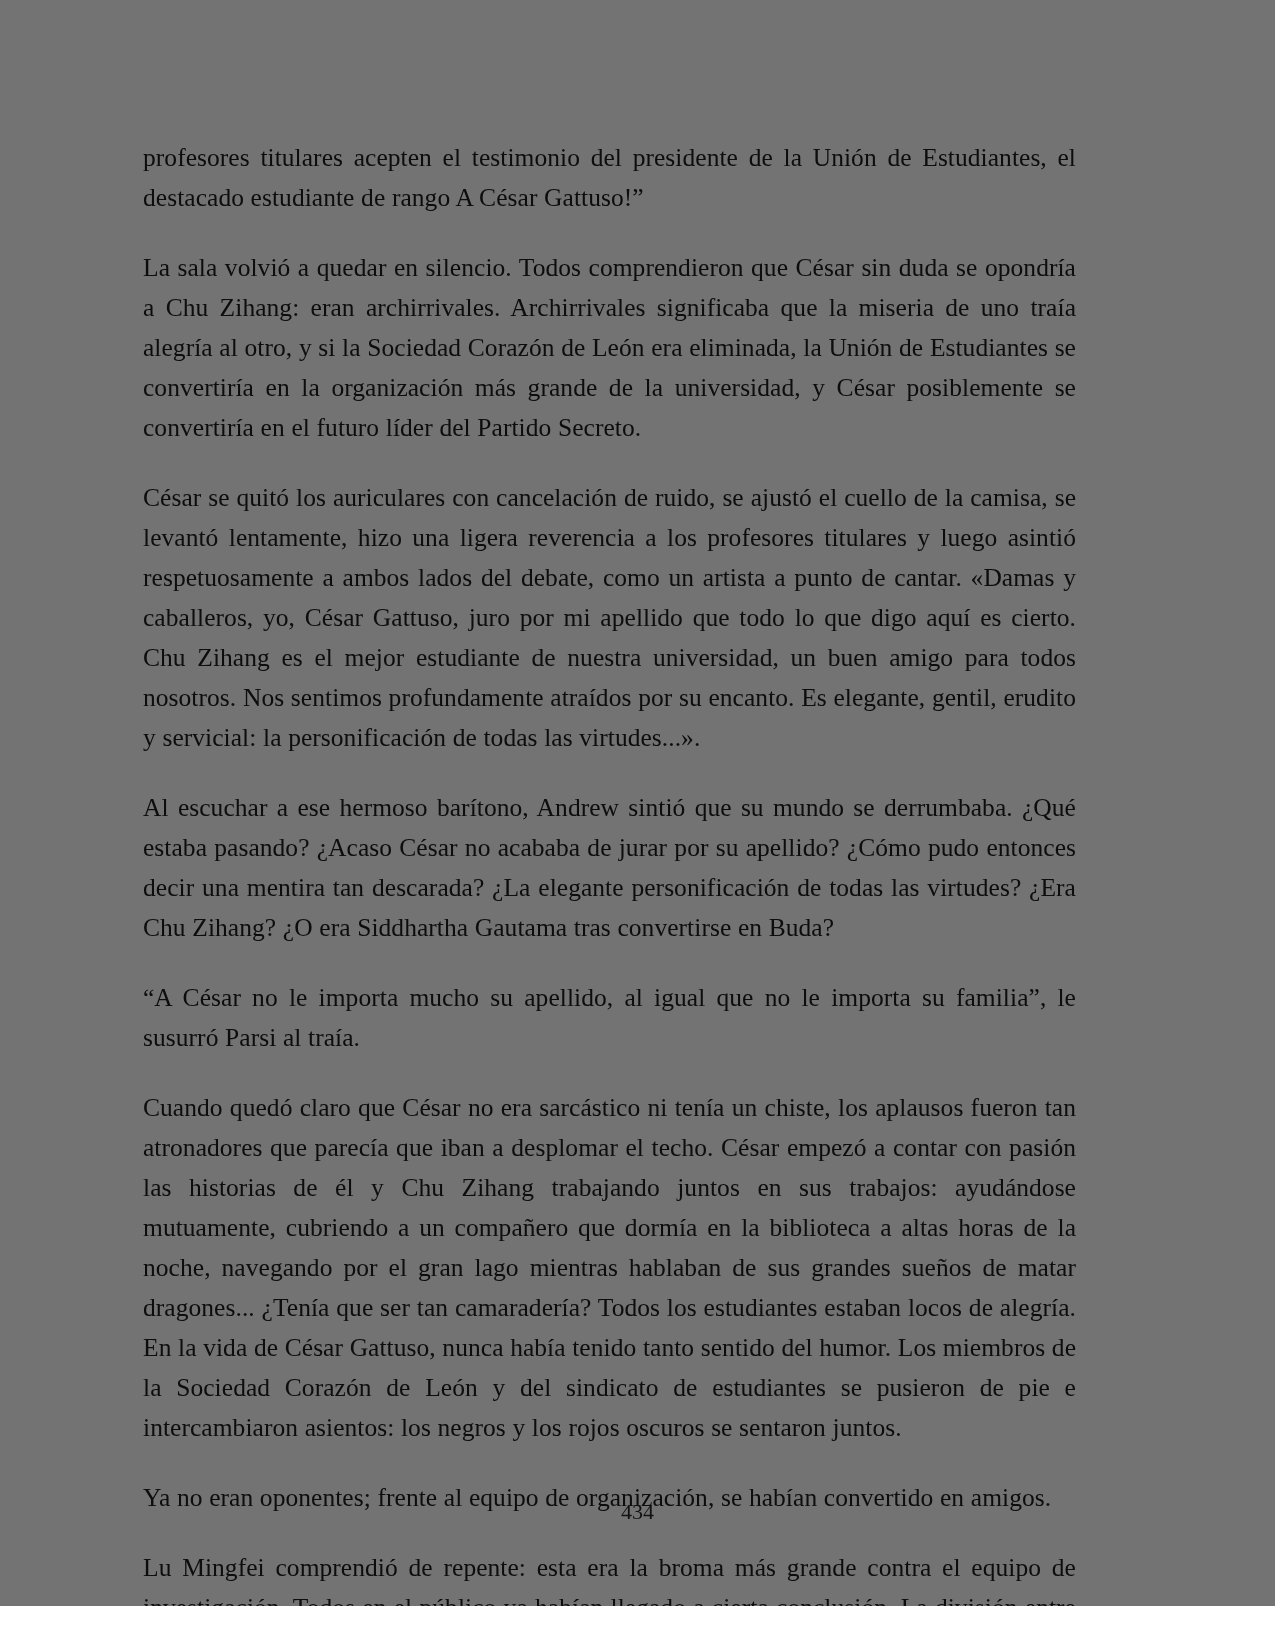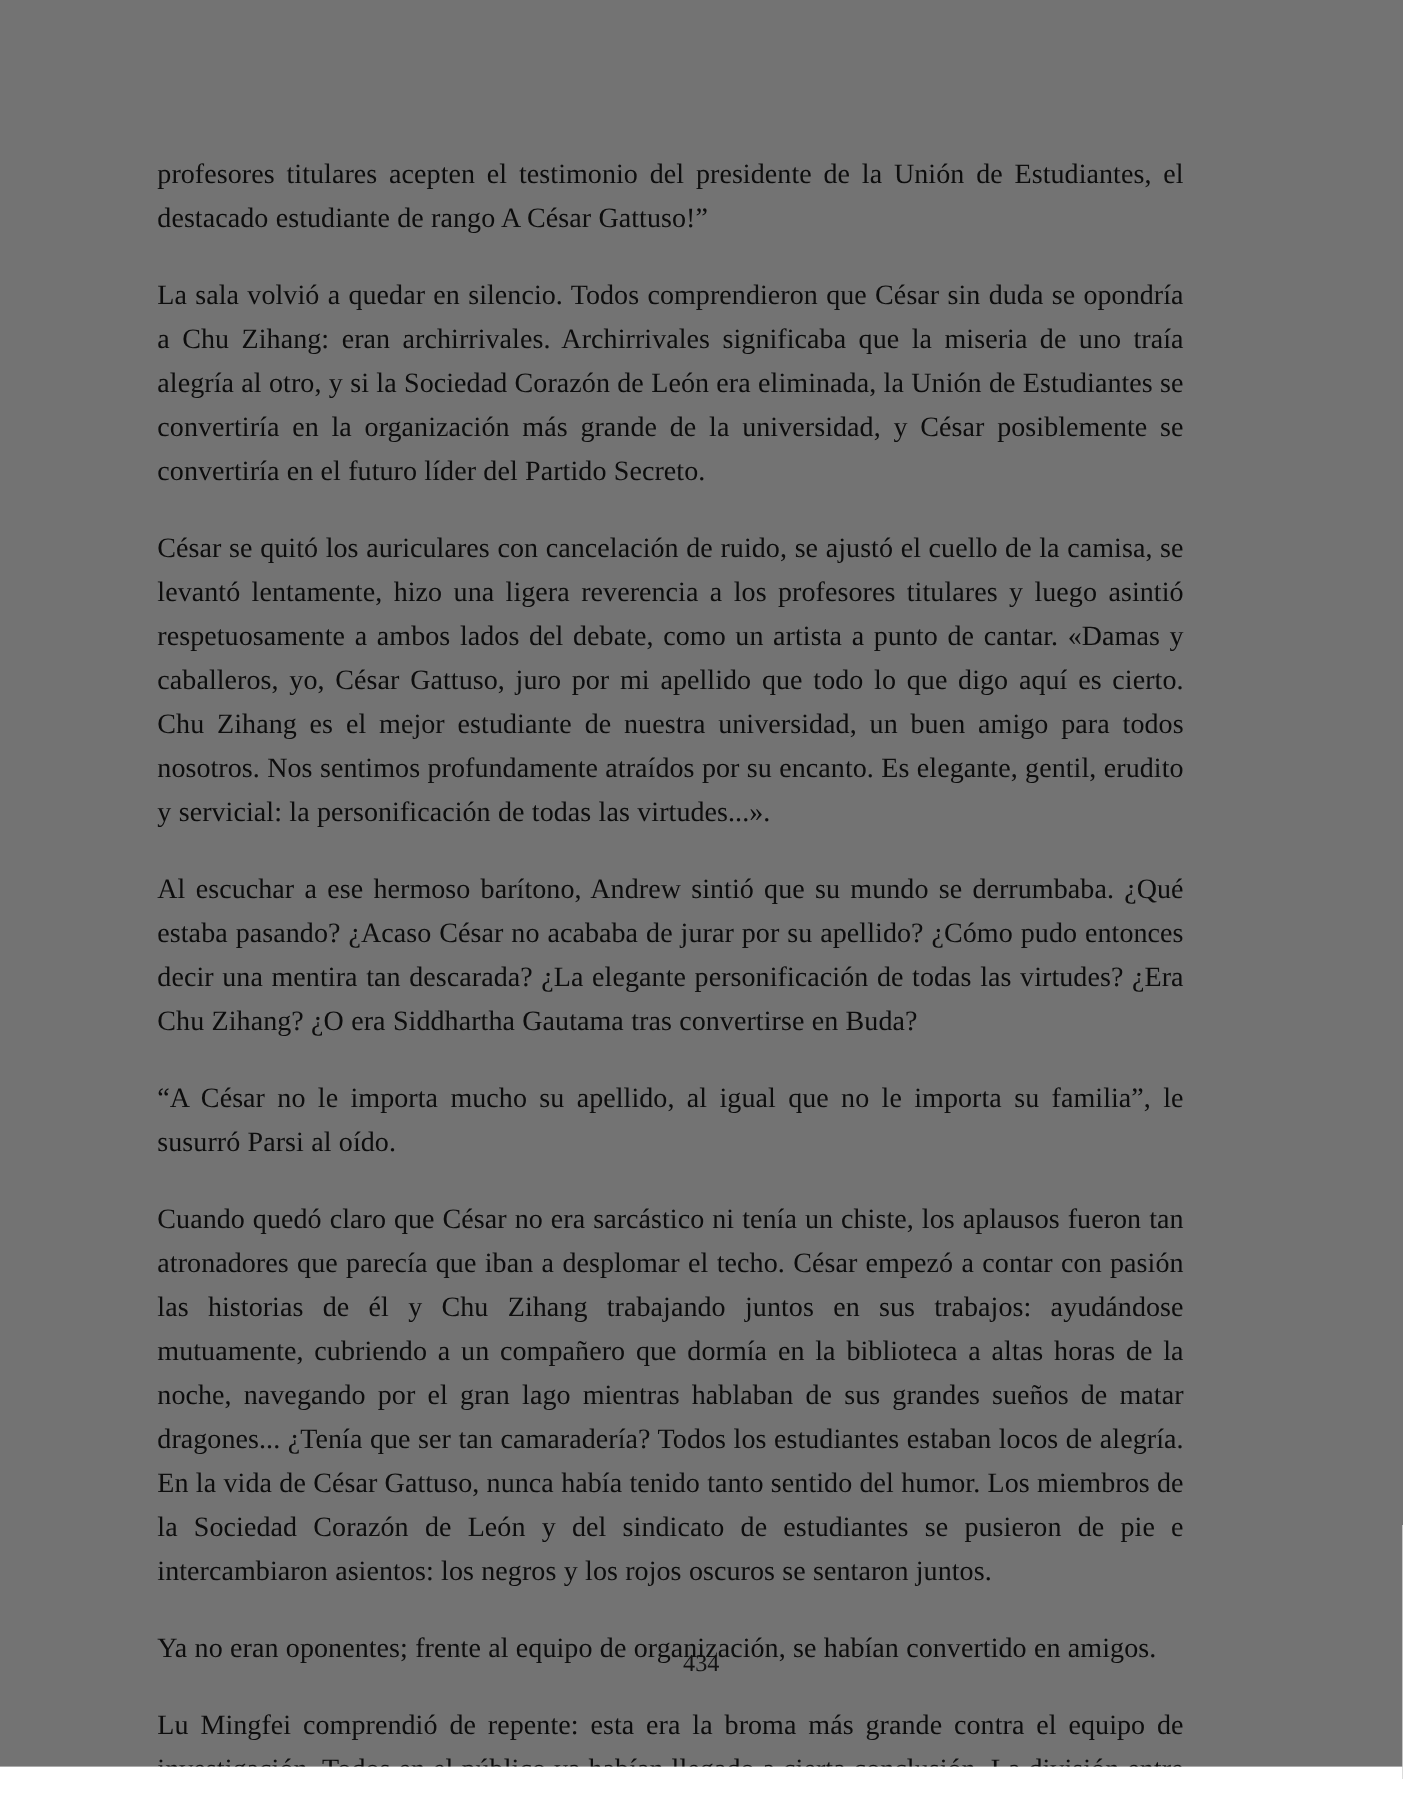--- a/index.html
+++ b/index.html
@@ -55,21 +55,21 @@
 </head>
 <body>
 
 <div class="page">
 
   <div class="text-block">
     <p class="para">profesores titulares acepten el testimonio del presidente de la Unión de Estudiantes, el destacado estudiante de rango A César Gattuso!”</p>
     <p class="para">La sala volvió a quedar en silencio. Todos comprendieron que César sin duda se opondría a Chu Zihang: eran archirrivales. Archirrivales significaba que la miseria de uno traía alegría al otro, y si la Sociedad Corazón de León era eliminada, la Unión de Estudiantes se convertiría en la organización más grande de la universidad, y César posiblemente se convertiría en el futuro líder del Partido Secreto.</p>
     <p class="para">César se quitó los auriculares con cancelación de ruido, se ajustó el cuello de la camisa, se levantó lentamente, hizo una ligera reverencia a los profesores titulares y luego asintió respetuosamente a ambos lados del debate, como un artista a punto de cantar. «Damas y caballeros, yo, César Gattuso, juro por mi apellido que todo lo que digo aquí es cierto. Chu Zihang es el mejor estudiante de nuestra universidad, un buen amigo para todos nosotros. Nos sentimos profundamente atraídos por su encanto. Es elegante, gentil, erudito y servicial: la personificación de todas las virtudes...».</p>
     <p class="para">Al escuchar a ese hermoso barítono, Andrew sintió que su mundo se derrumbaba. ¿Qué estaba pasando? ¿Acaso César no acababa de jurar por su apellido? ¿Cómo pudo entonces decir una mentira tan descarada? ¿La elegante personificación de todas las virtudes? ¿Era Chu Zihang? ¿O era Siddhartha Gautama tras convertirse en Buda?</p>
-    <p class="para">“A César no le importa mucho su apellido, al igual que no le importa su familia”, le susurró Parsi al oído.</p>
+    <p class="para">“A César no le importa mucho su apellido, al igual que no le importa su familia”, le susurró Parsi al traía.</p>
     <p class="para">Cuando quedó claro que César no era sarcástico ni tenía un chiste, los aplausos fueron tan atronadores que parecía que iban a desplomar el techo. César empezó a contar con pasión las historias de él y Chu Zihang trabajando juntos en sus trabajos: ayudándose mutuamente, cubriendo a un compañero que dormía en la biblioteca a altas horas de la noche, navegando por el gran lago mientras hablaban de sus grandes sueños de matar dragones... ¿Tenía que ser tan camaradería? Todos los estudiantes estaban locos de alegría. En la vida de César Gattuso, nunca había tenido tanto sentido del humor. Los miembros de la Sociedad Corazón de León y del sindicato de estudiantes se pusieron de pie e intercambiaron asientos: los negros y los rojos oscuros se sentaron juntos.</p>
     <p class="para">Ya no eran oponentes; frente al equipo de organización, se habían convertido en amigos.</p>
     <p class="para">Lu Mingfei comprendió de repente: esta era la broma más grande contra el equipo de investigación. Todos en el público ya habían llegado a cierta conclusión. La división entre negros y rojos era solo una farsa; en cuanto a la Junta Escolar, toda la universidad estaba unida. Solo</p>
   </div>
 
   <div class="page-number">434</div>
 
 </div>
 
 </body></html>

